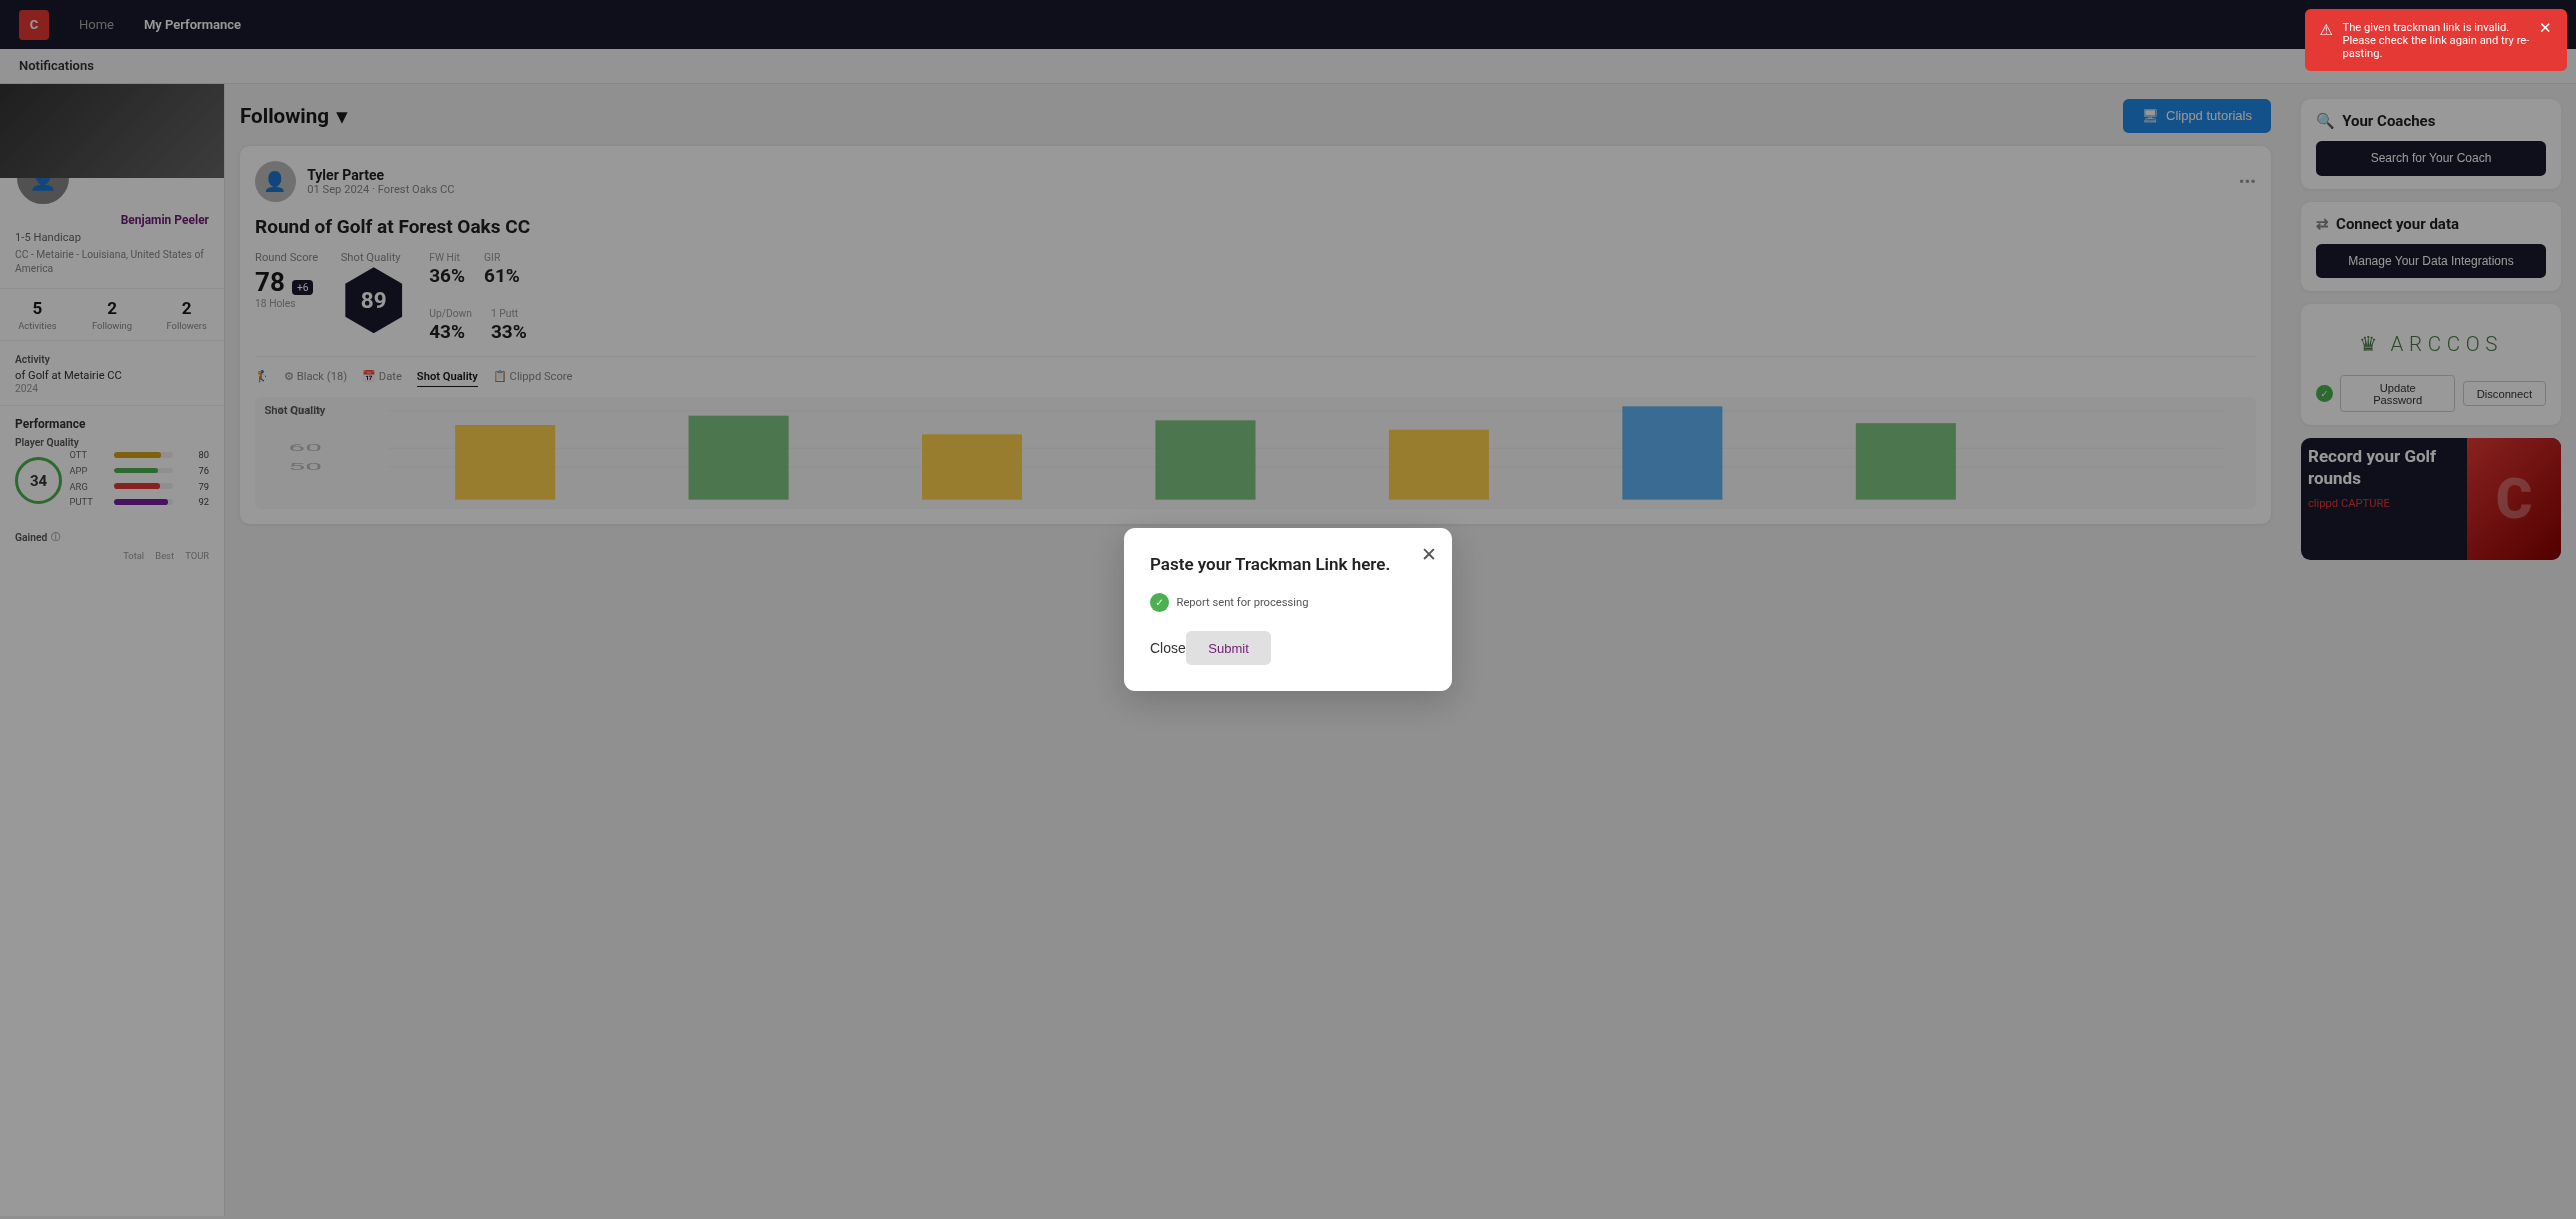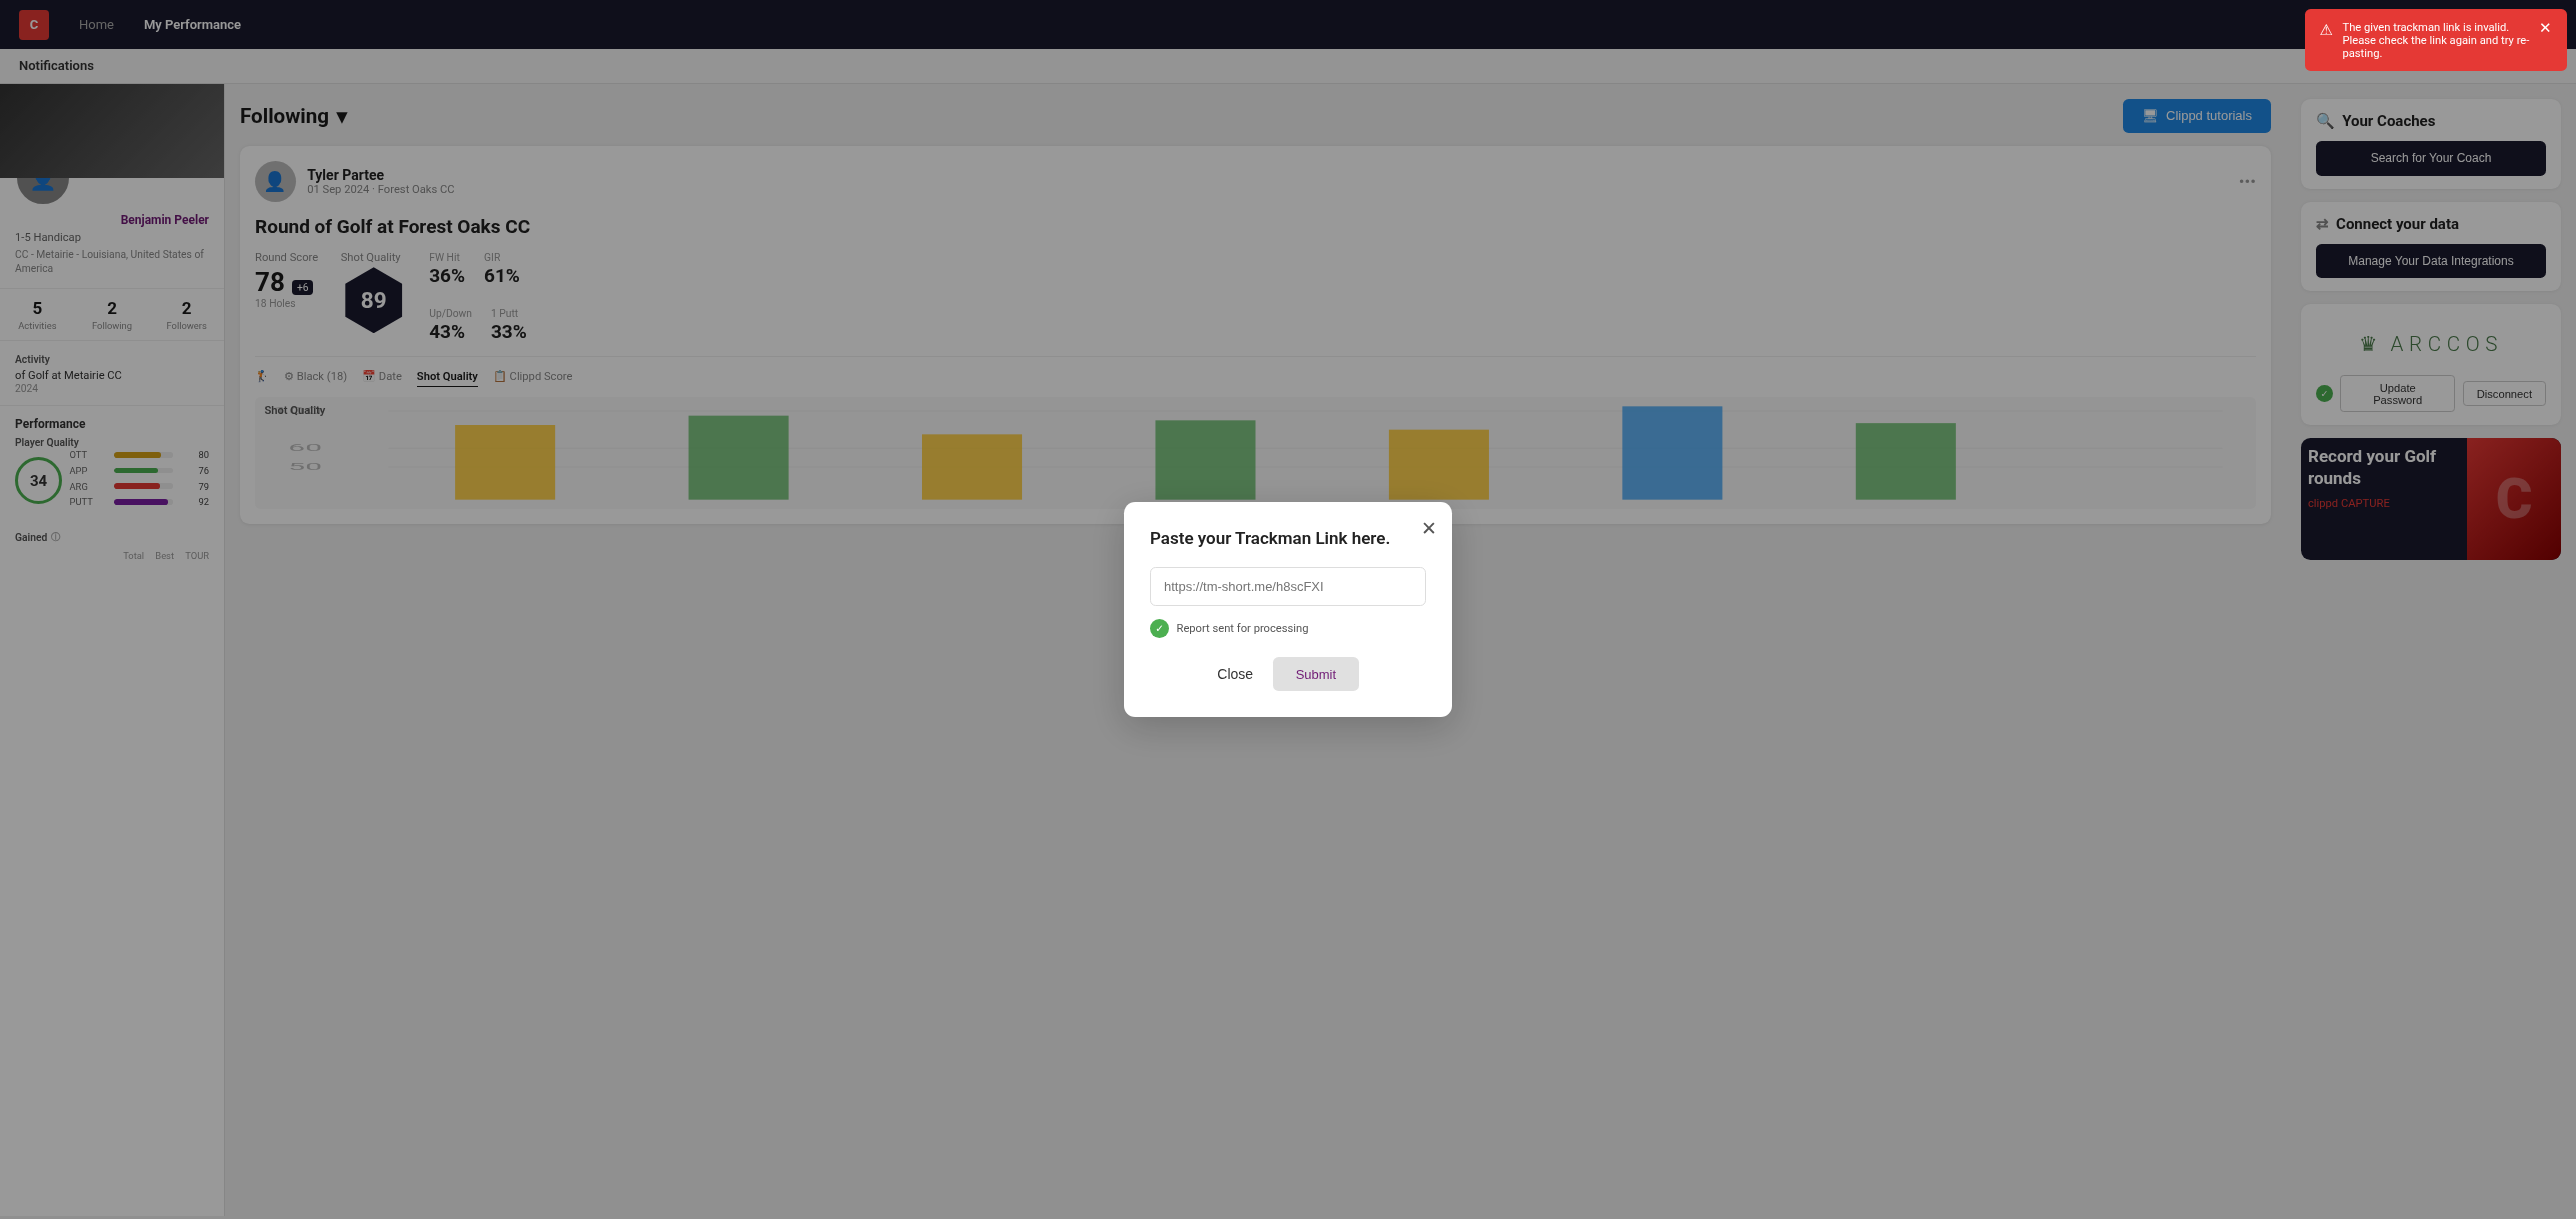--- a/index.html
+++ b/index.html
@@ -554,23 +554,22 @@
     .success-icon {
       width: 19px; height: 19px;
       background: #4caf50;
       border-radius: 50%;
       display: flex; align-items: center; justify-content: center;
       color: white; font-size: 10.3px;
       flex-shrink: 0;
     }
     .modal-actions {
       display: flex;
-      justify-content: center;
-      align-items: center;
-      gap: 20px;
+      justify-content: flex-start;
+      align-items: center;
     }
     .close-btn {
       background: none;
       border: none;
       font-size: 14px;
       cursor: pointer;
       color: #333;
       font-weight: 500;
     }
     .submit-btn {
@@ -822,21 +821,20 @@
         <span style="font-size:56px;font-weight:900;color:rgba(255,255,255,0.3);">C</span>
       </div>
     </div>
   </aside>
 </div>
 
 <div class="modal-overlay">
   <div class="modal">
     <div class="modal-title">Paste your Trackman Link here.</div>
     <button class="modal-close">✕</button>
-    <input class="modal-input" type="text" placeholder="https://tm-short.me/h8scFXI" style="">
     <div class="modal-success">
       <div class="success-icon">✓</div>
       <span>Report sent for processing</span>
     </div>
     <div class="modal-actions">
       <button class="close-btn">Close</button>
       <button class="submit-btn">Submit</button>
     </div>
   </div>
 </div>

